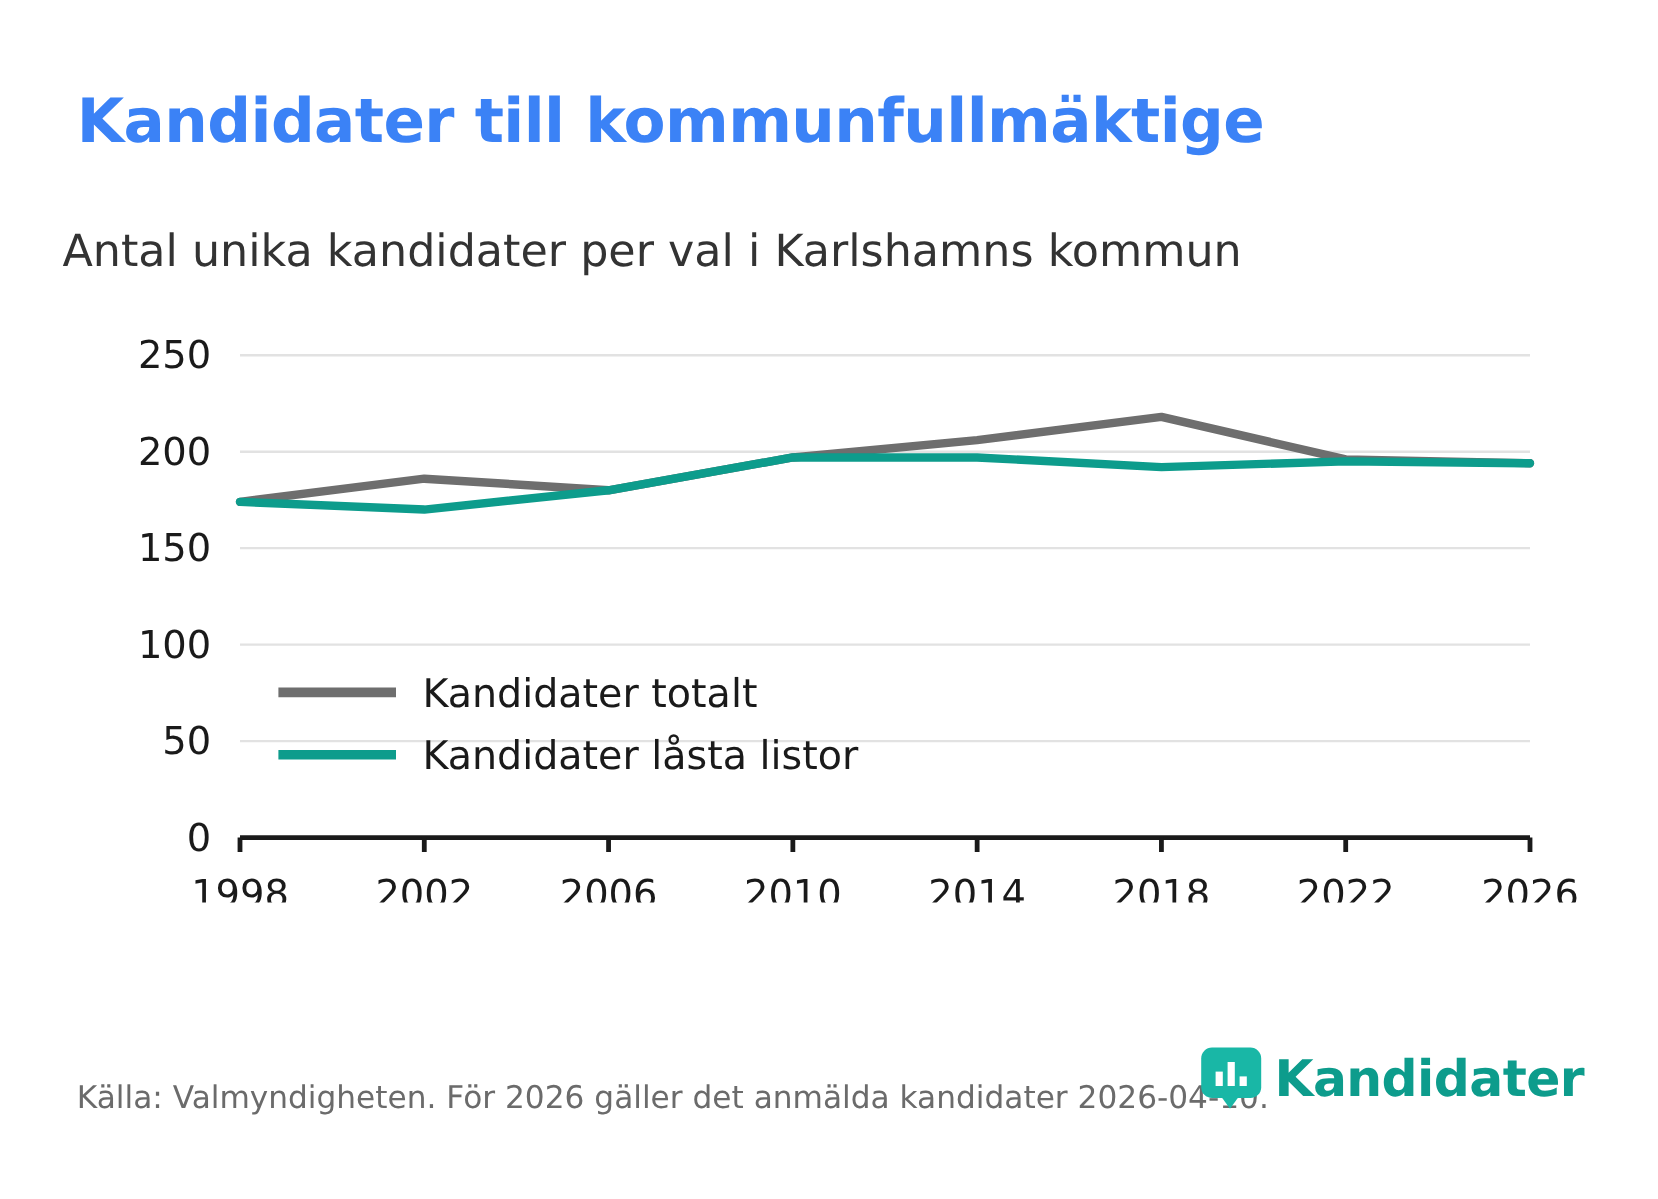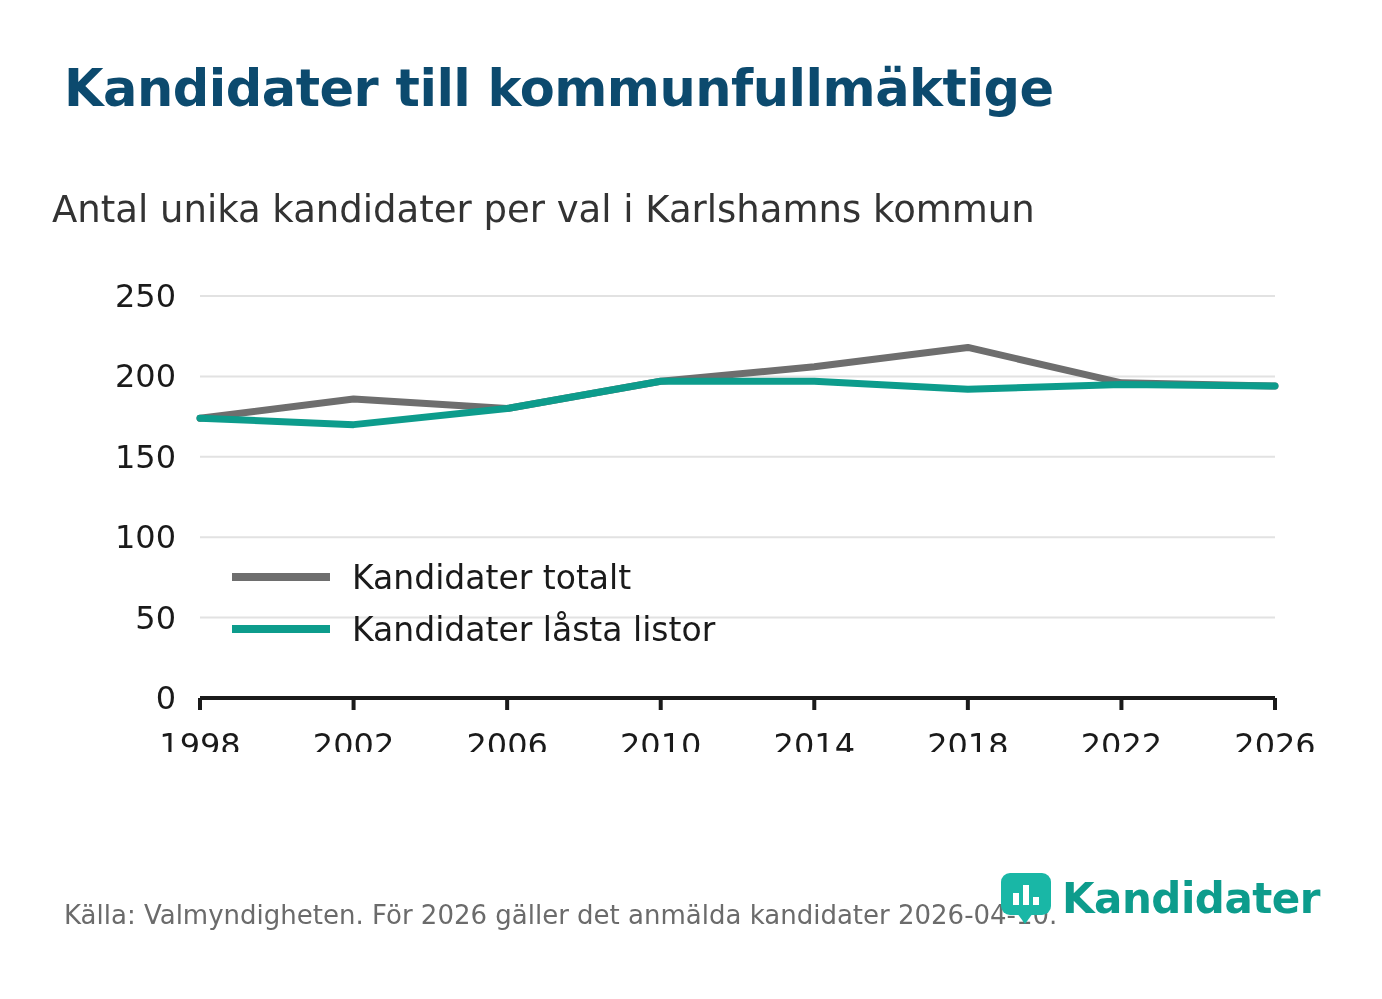--- a/index.html
+++ b/index.html
@@ -17,25 +17,25 @@
   }
   .page {
     position: relative;
     width: 1382px;
     height: 999px;
     box-sizing: border-box;
   }
   .chart-title {
     position: absolute;
     left: 64px;
-    top: 59px;
+    top: 72px;
     font-size: 51px;
     font-weight: bold;
     letter-spacing: -0.5px;
-    color: #0c4a6e;
+    color: #3b82f6;
     white-space: nowrap;
   }
   .chart-subtitle {
     position: absolute;
     left: 52px;
     top: 188px;
     font-size: 37px;
     font-weight: normal;
     color: #333333;
     white-space: nowrap;

